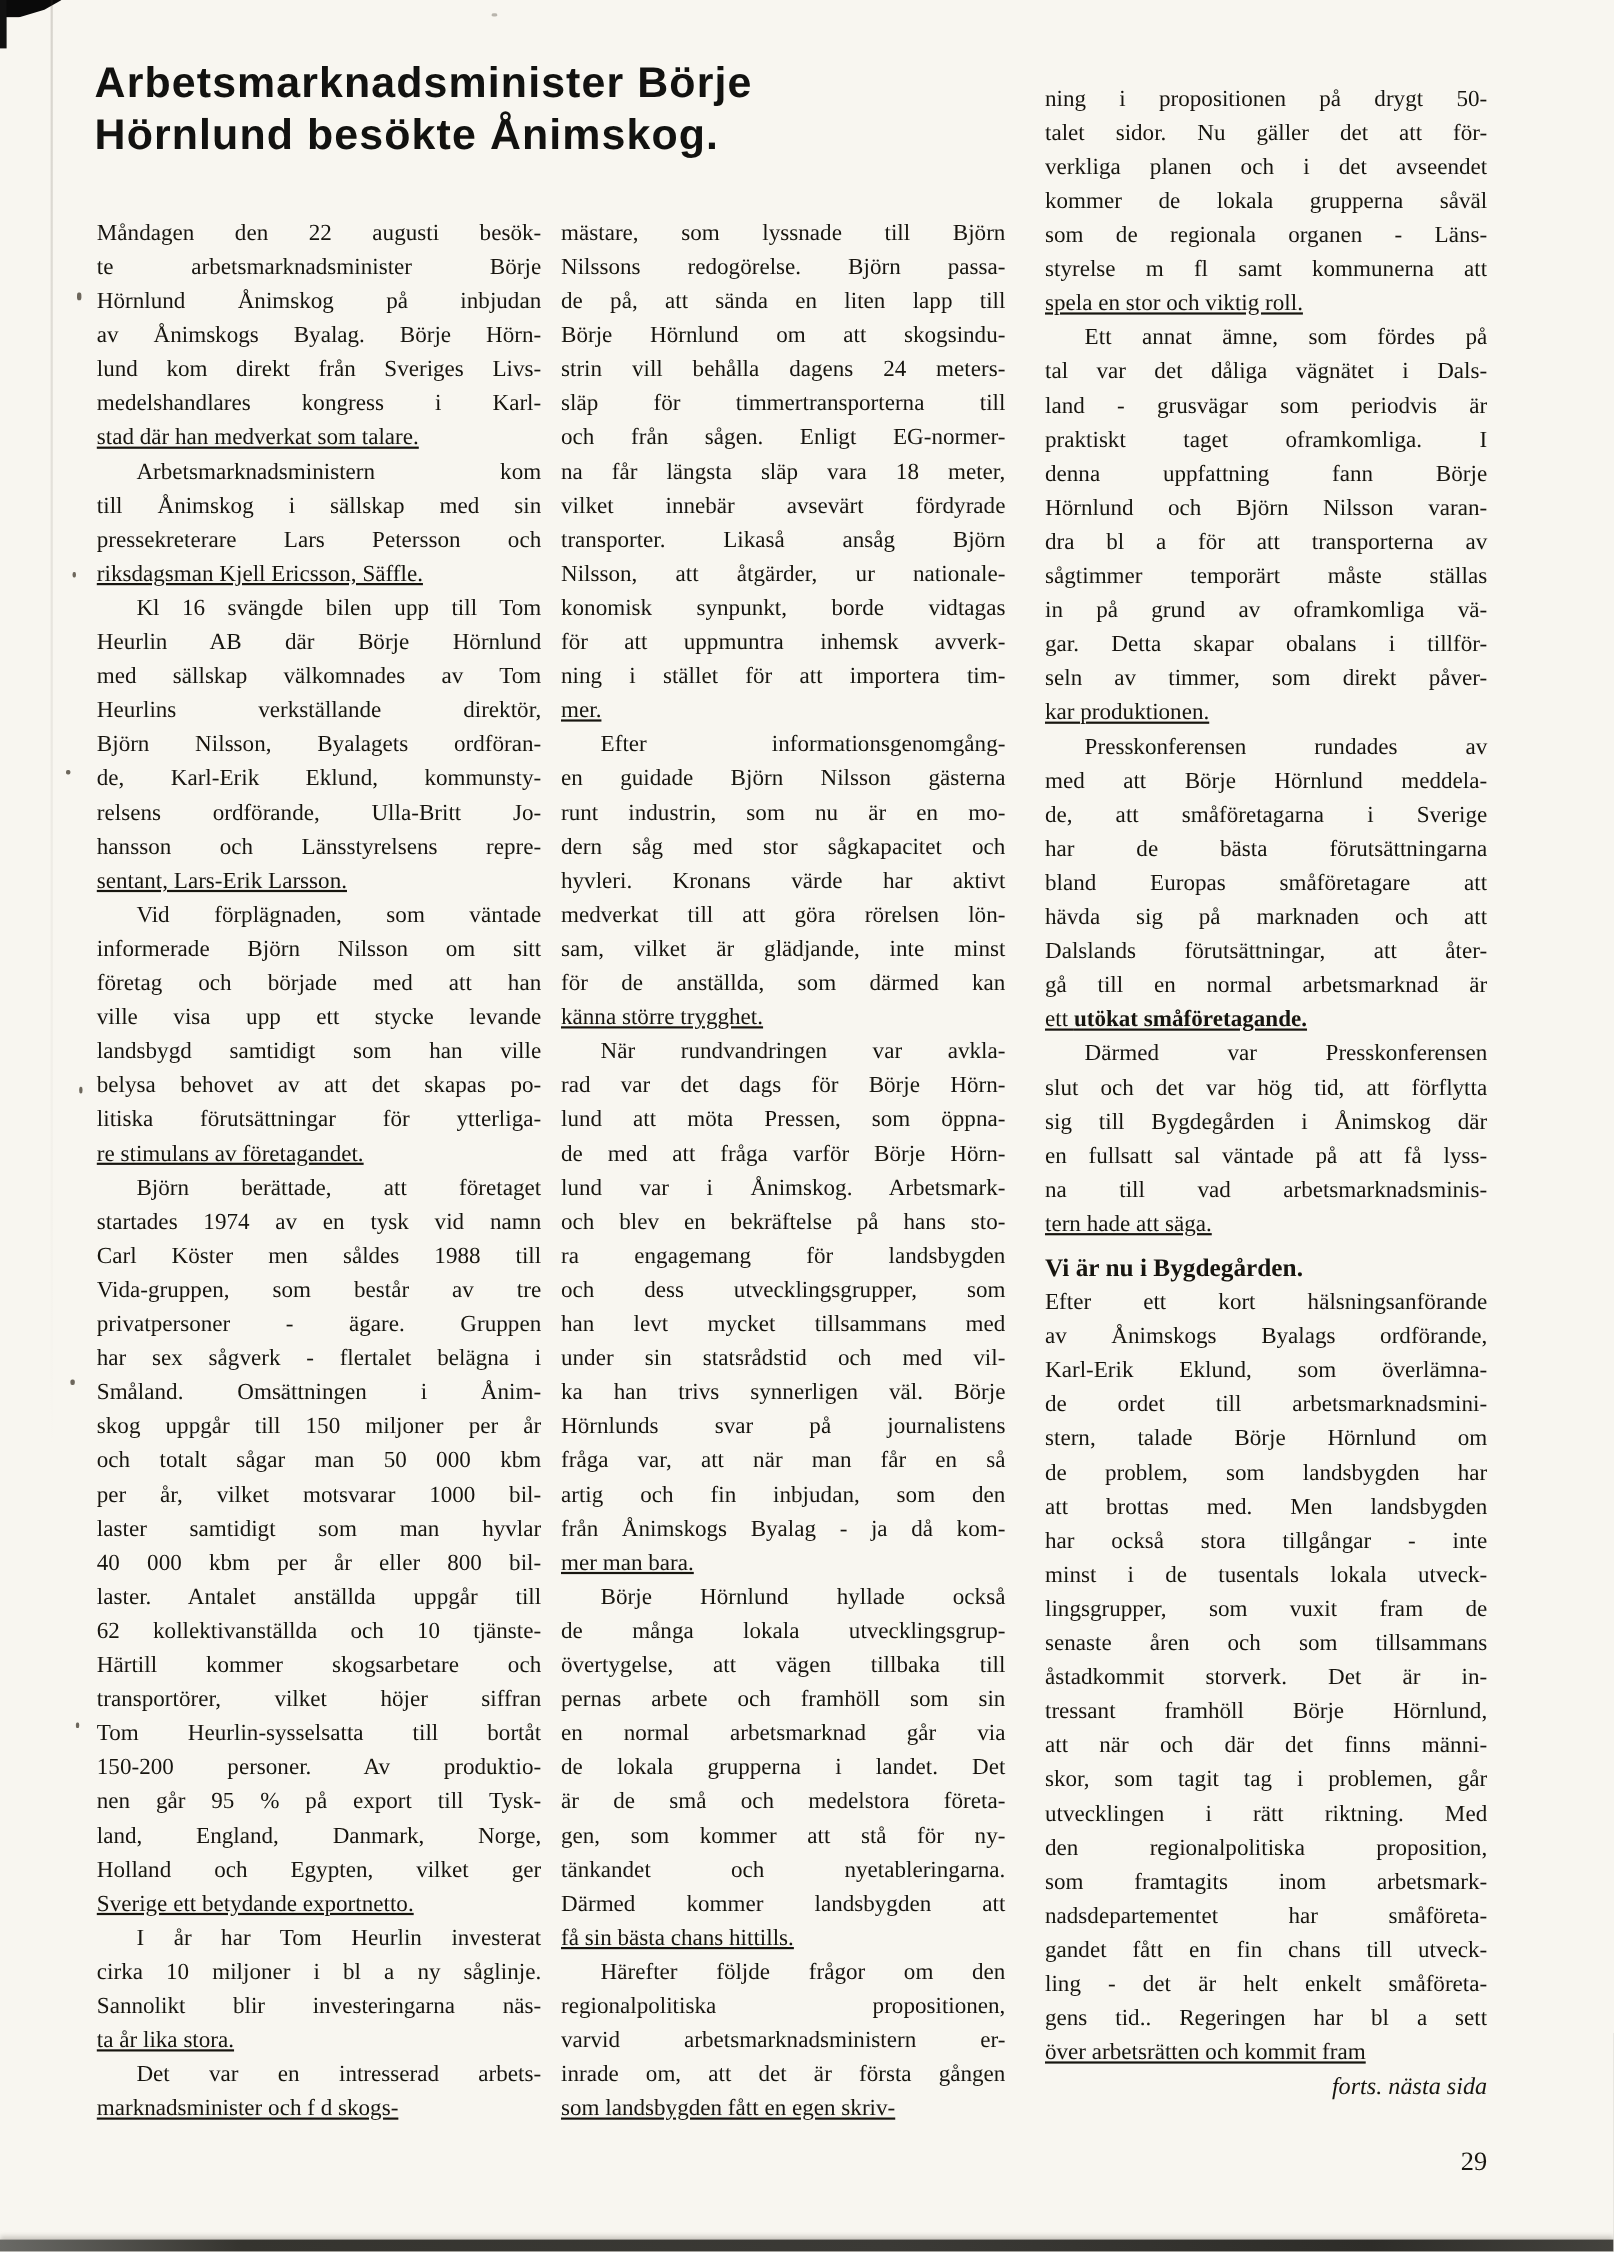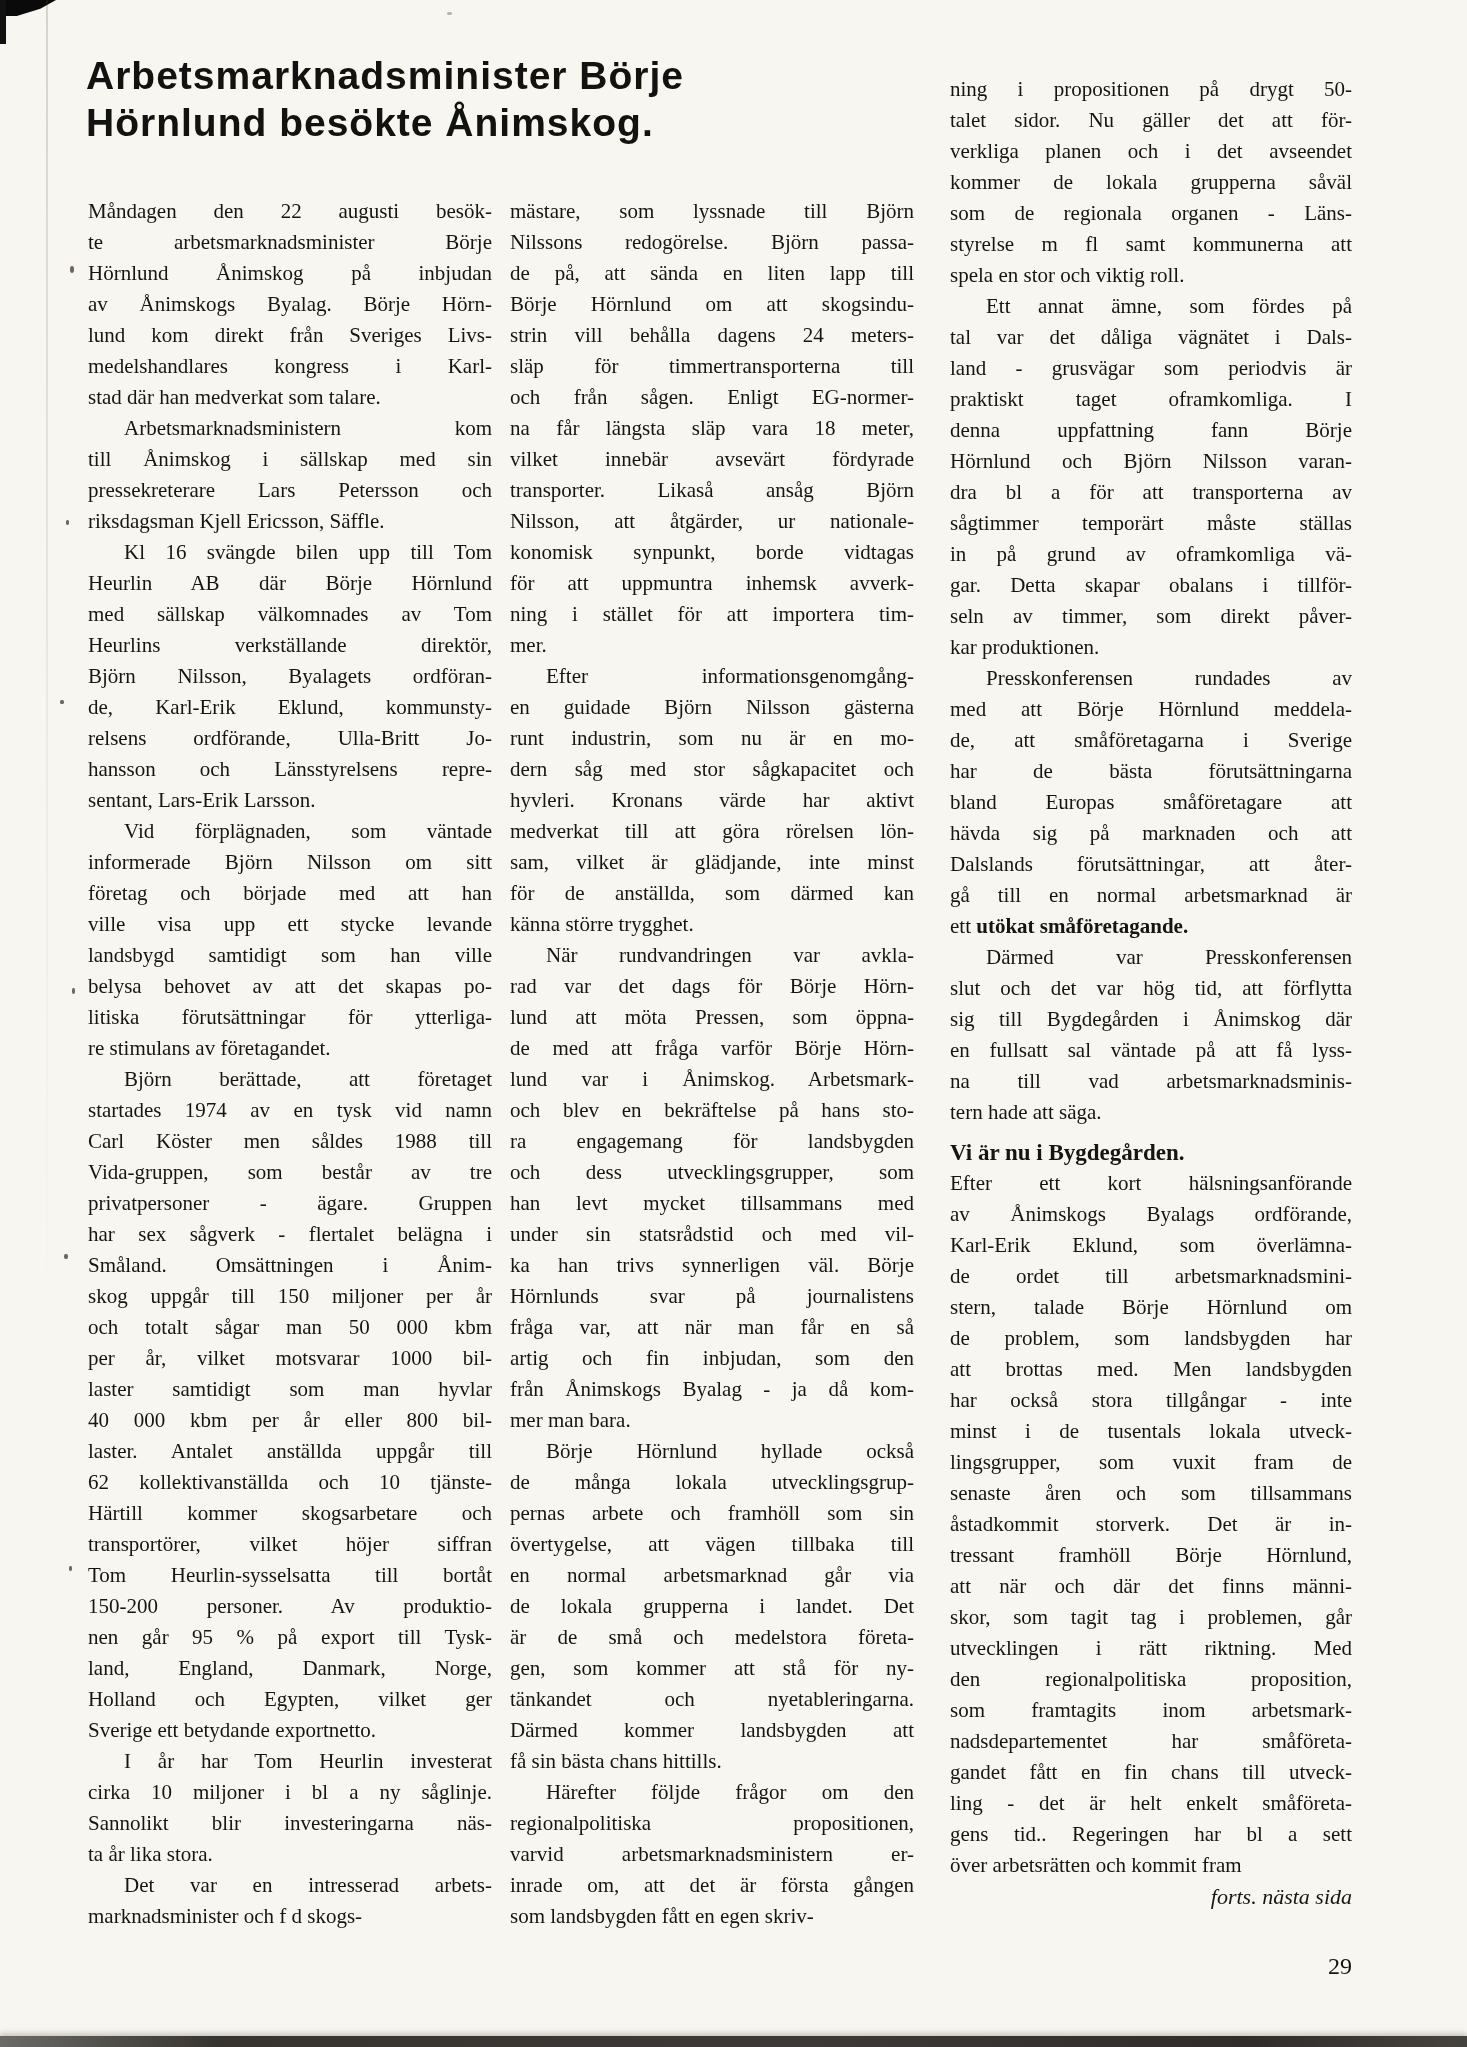--- a/index.html
+++ b/index.html
@@ -22,21 +22,21 @@
   }
   .col {
     position:absolute; width:404px;
     font-size:21px; line-height:31px;
   }
   .col-1 { left:88px;  top:196px; }
   .col-2 { left:510px; top:196px; }
   .col-3 { left:950px; top:74px; width:402px; }
   p.para { margin:0; padding:0; }
   .line { display:block; text-align:justify; text-align-last:justify; }
-  .line.last  { text-align-last:left; }
+  .line.last  { text-align-last:left;text-decoration:underline; }
   .line.first { text-indent:36px; }
   h2.subhead {
     margin:9px 0 0 0;
     font-size:23px; line-height:31px; font-weight:700;
   }
   .continuation {
     position:absolute; left:950px; top:1884px; width:402px;
     text-align:right; font-style:italic; font-size:22px;
   }
   .page-number {
@@ -183,22 +183,22 @@
         <span class="line">ka han trivs synnerligen väl. Börje</span>
         <span class="line">Hörnlunds svar på journalistens</span>
         <span class="line">fråga var, att när man får en så</span>
         <span class="line">artig och fin inbjudan, som den</span>
         <span class="line">från Ånimskogs Byalag - ja då kom-</span>
         <span class="line last">mer man bara.</span>
       </p>
       <p class="para">
         <span class="line first">Börje Hörnlund hyllade också</span>
         <span class="line">de många lokala utvecklingsgrup-</span>
+        <span class="line">övertygelse, att vägen tillbaka till</span>
         <span class="line">pernas arbete och framhöll som sin</span>
-        <span class="line">övertygelse, att vägen tillbaka till</span>
         <span class="line">en normal arbetsmarknad går via</span>
         <span class="line">de lokala grupperna i landet. Det</span>
         <span class="line">är de små och medelstora företa-</span>
         <span class="line">gen, som kommer att stå för ny-</span>
         <span class="line">tänkandet och nyetableringarna.</span>
         <span class="line">Därmed kommer landsbygden att</span>
         <span class="line last">få sin bästa chans hittills.</span>
       </p>
       <p class="para">
         <span class="line first">Härefter följde frågor om den</span>

